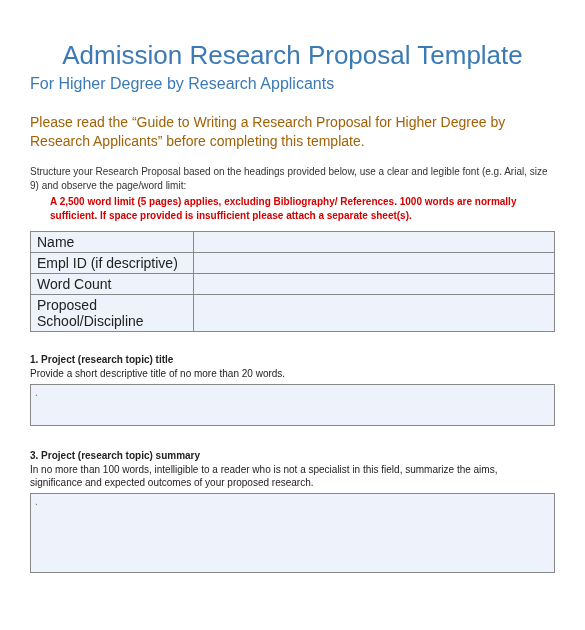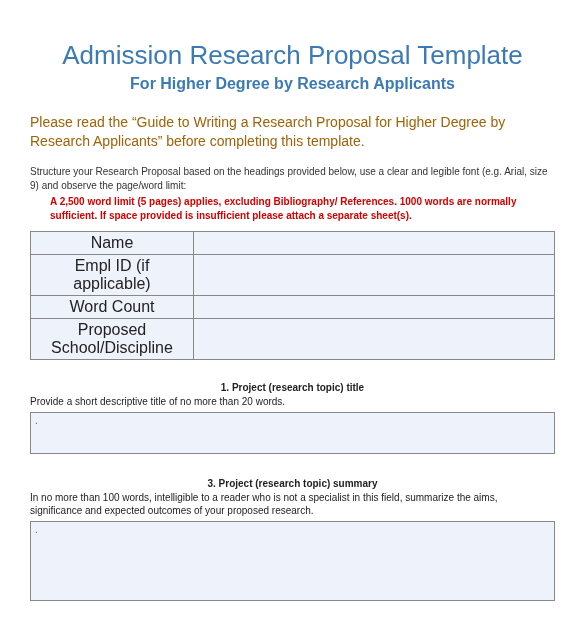--- a/index.html
+++ b/index.html
@@ -15,23 +15,23 @@
   .title {
     color: #3b7ab5;
     font-size: 26px;
     font-weight: normal;
     margin: 20px 0 4px 0;
     text-align: center;
   }
   .subtitle {
     color: #3b7ab5;
     font-size: 16px;
-    font-weight: bold;
+    font-weight: normal;
     margin: 0 0 20px 0;
-    text-align: center;
+    text-align: left;
   }
   .intro {
     color: #a16207;
     font-size: 14px;
     line-height: 1.35;
     margin: 0 0 14px 0;
   }
   .structure-note {
     color: #333;
     font-size: 10px;
@@ -46,38 +46,36 @@
     margin: 0 0 8px 20px;
   }
   table.info {
     width: 100%;
     border-collapse: collapse;
     margin-bottom: 22px;
   }
   table.info td {
     border: 1px solid #888;
     padding: 2px 6px;
-    font-size: 16px;
+    font-size: 14px;
     background: #eef2fb;
     height: 14px;
-    text-align: center;
   }
   table.info td.label {
     width: 150px;
     color: #222;
   }
   table.info td.value {
     background: #eef2fb;
   }
   .section-heading {
     font-size: 10px;
     font-weight: bold;
     color: #222;
     margin: 0 0 2px 0;
-    text-align: center;
   }
   .section-desc {
     font-size: 10px;
     color: #222;
     margin: 0 16px 4px 0;
     line-height: 1.3;
   }
   .input-box {
     border: 1px solid #888;
     background: #eef2fb;
@@ -108,21 +106,21 @@
   <p class="structure-note">Structure your Research Proposal based on the headings provided below, use a clear and legible font (e.g. Arial, size 9) and observe the page/word limit:</p>
   <p class="word-limit">A 2,500 word limit (5 pages) applies, excluding Bibliography/ References. 1000 words are normally sufficient. If space provided is insufficient please attach a separate sheet(s).</p>
 
   <table class="info">
     <tbody>
         <tr>
       <td class="label">Name</td>
       <td class="value"></td>
     </tr>
     <tr>
-      <td class="label">Empl ID (if applicable)</td>
+      <td class="label">Empl ID (if descriptive)</td>
       <td class="value"></td>
     </tr>
     <tr>
       <td class="label">Word Count</td>
       <td class="value"></td>
     </tr>
     <tr>
       <td class="label">Proposed School/Discipline</td>
       <td class="value"></td>
     </tr>

